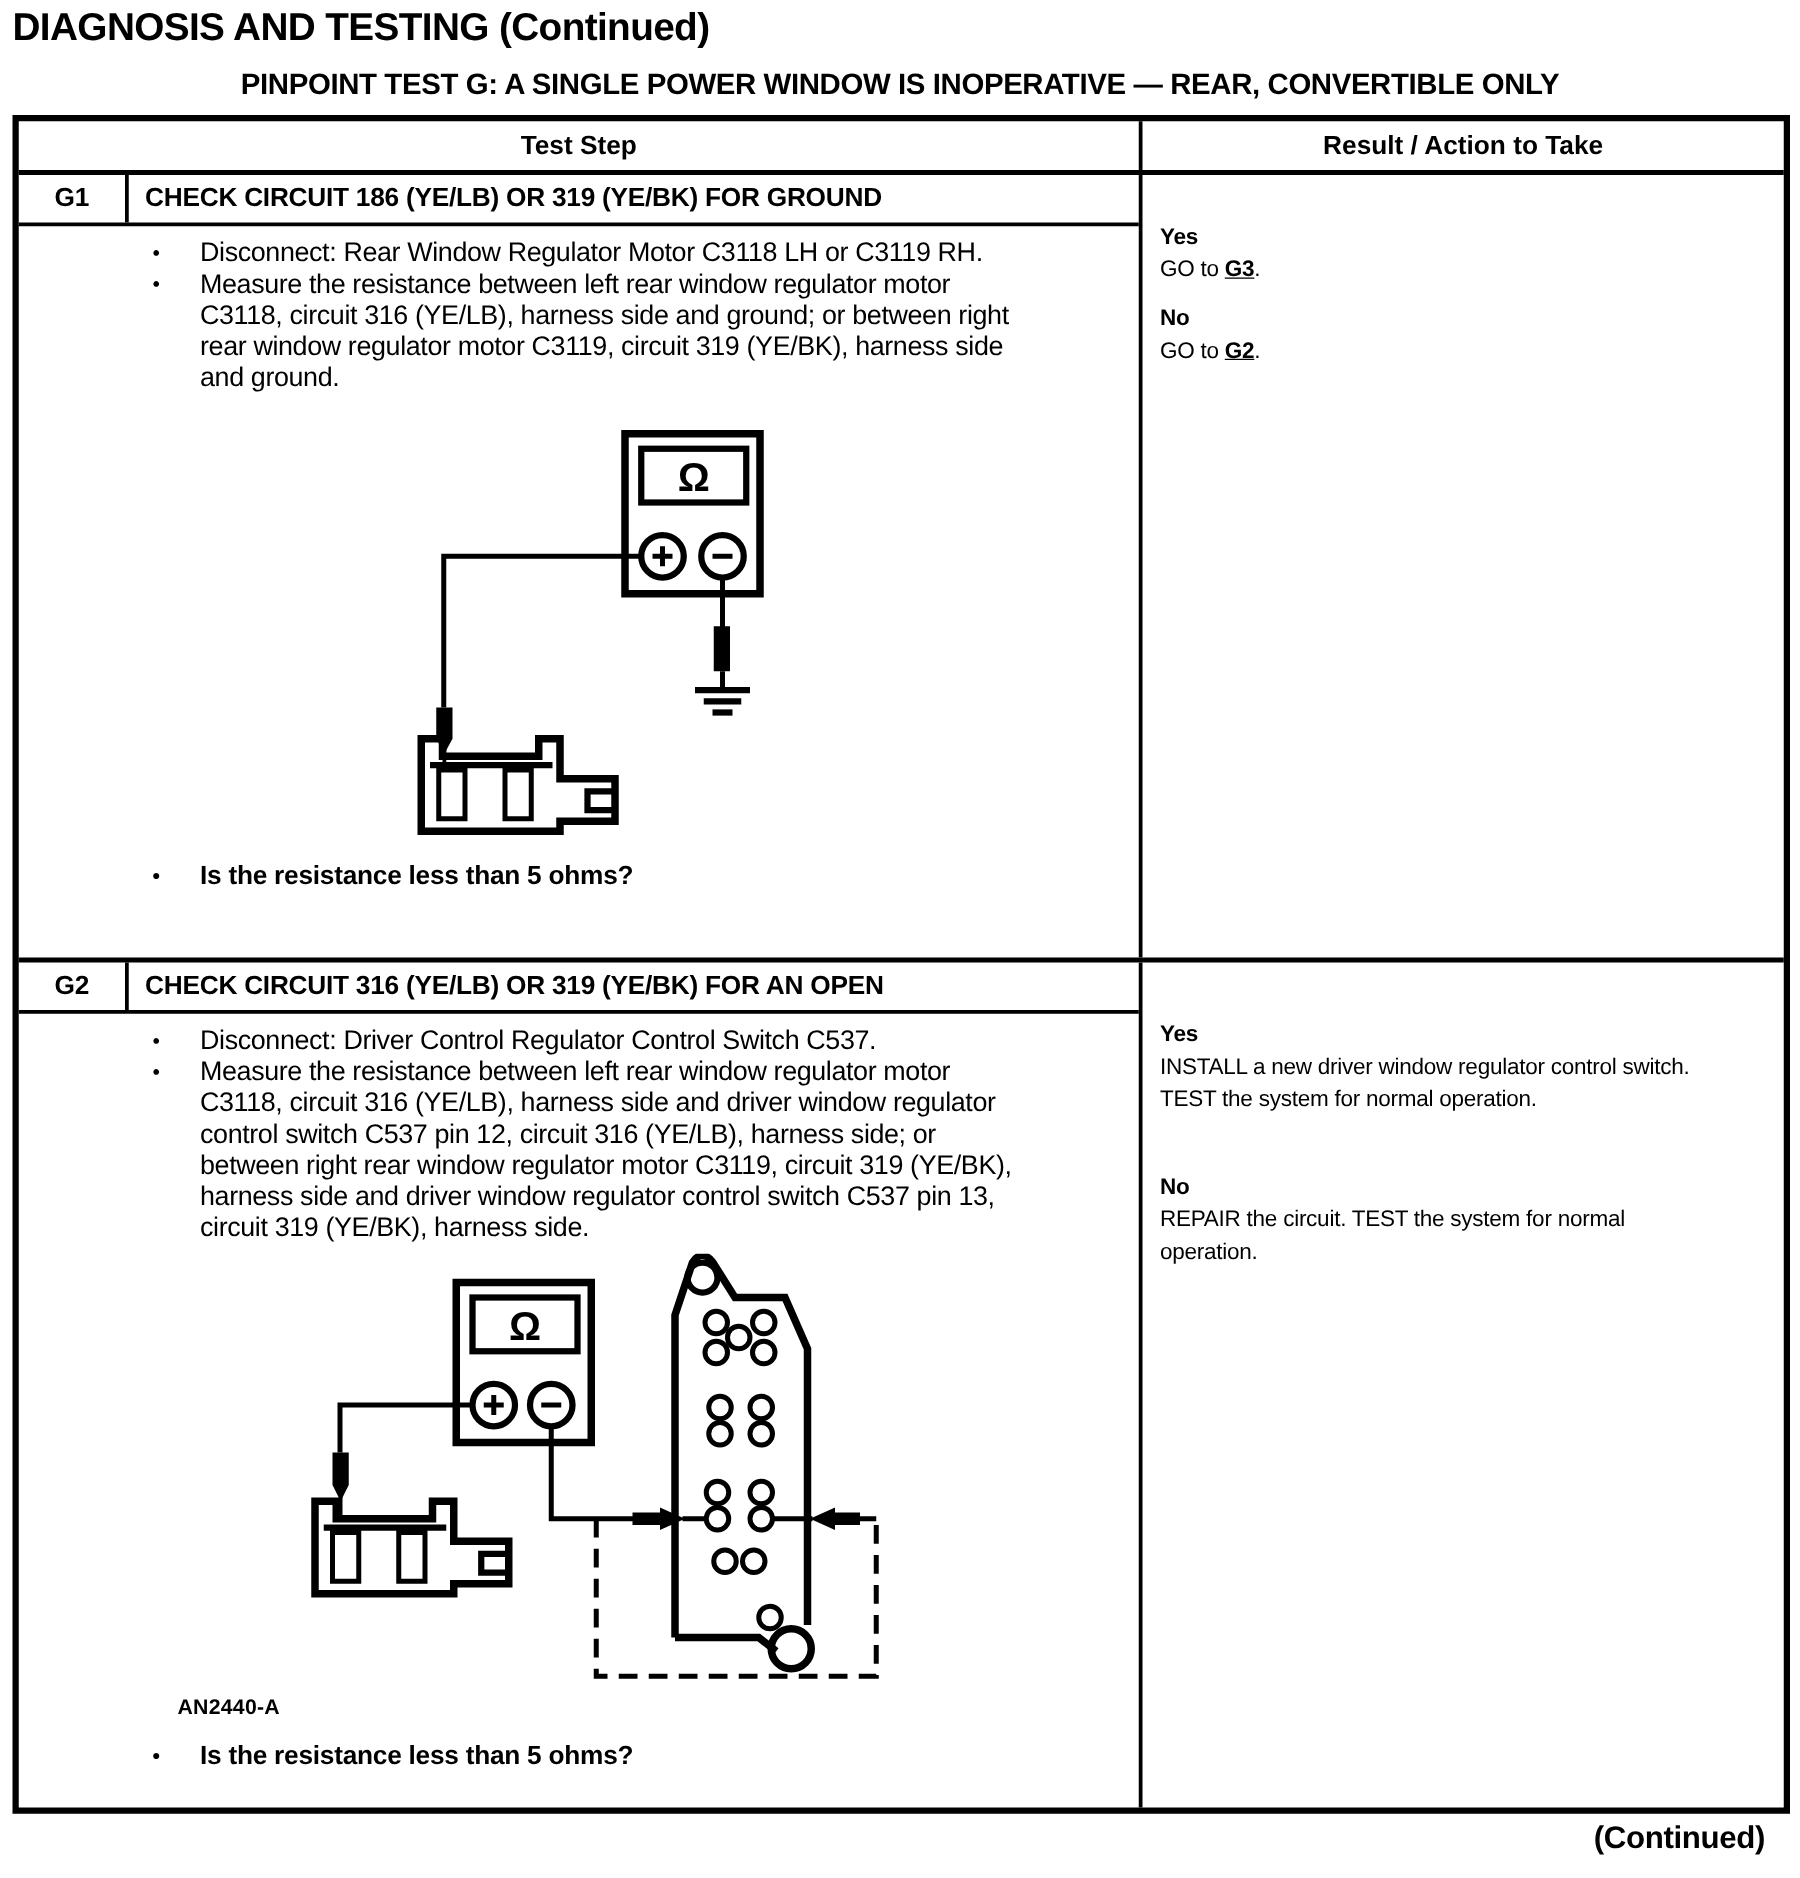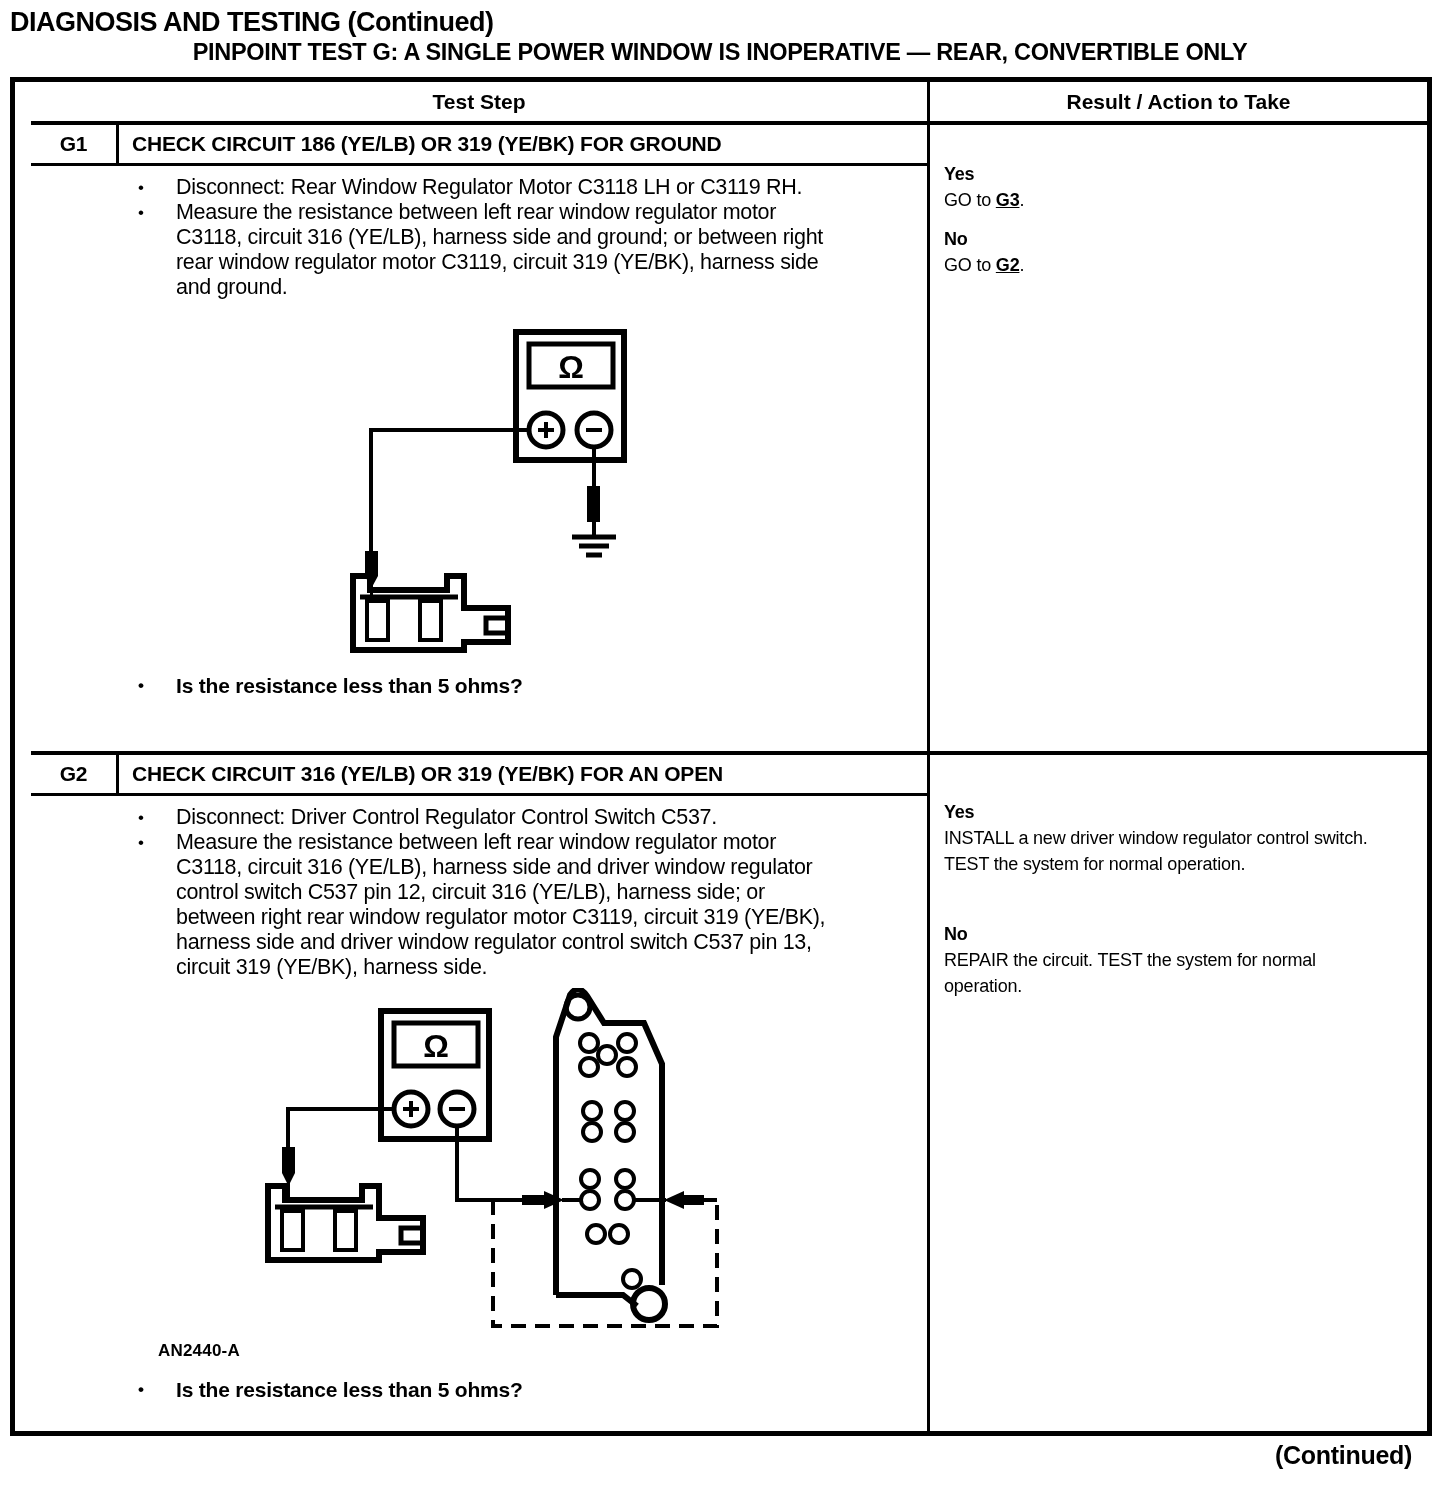--- a/index.html
+++ b/index.html
@@ -3,31 +3,30 @@
 <meta charset="utf-8">
 <style>
   html,body{margin:0;padding:0;}
   body{
     width:1440px;height:1502px;background:#ffffff;color:#000;
     font-family:"Liberation Sans", sans-serif;
     -webkit-font-smoothing:antialiased;
     overflow:hidden;
   }
   .page-title{
-    font-size:27px;font-weight:bold;letter-spacing:-0.5px;
+    font-size:31px;font-weight:bold;letter-spacing:-0.5px;
     padding:5px 0 0 10px;line-height:34px;
   }
   .subtitle{
     text-align:center;font-size:23.5px;font-weight:bold;
-    letter-spacing:-0.3px;line-height:27px;
+    letter-spacing:-0.3px;margin-top:15px;line-height:27px;
   }
   .pinpoint-table{
     margin:11px 8px 0 10px;
     border:5px solid #000;
-    padding-left:16px;
   }
   .thead{display:flex;border-bottom:4px solid #000;font-weight:bold;font-size:21px;}
   .th-test{width:896px;border-right:3px solid #000;text-align:center;padding:8px 0 7px 0;}
   .th-result{flex:1;text-align:center;padding:8px 0 7px 0;}
 
   .trow{display:flex;}
   .trow + .trow{border-top:4px solid #000;}
   .trow-left{width:896px;border-right:3px solid #000;display:flex;flex-direction:column;}
   .trow-right{flex:1;font-size:18px;line-height:26px;letter-spacing:-0.2px;}
   .trow-right .inner{max-width:432px;padding-left:14px;}

